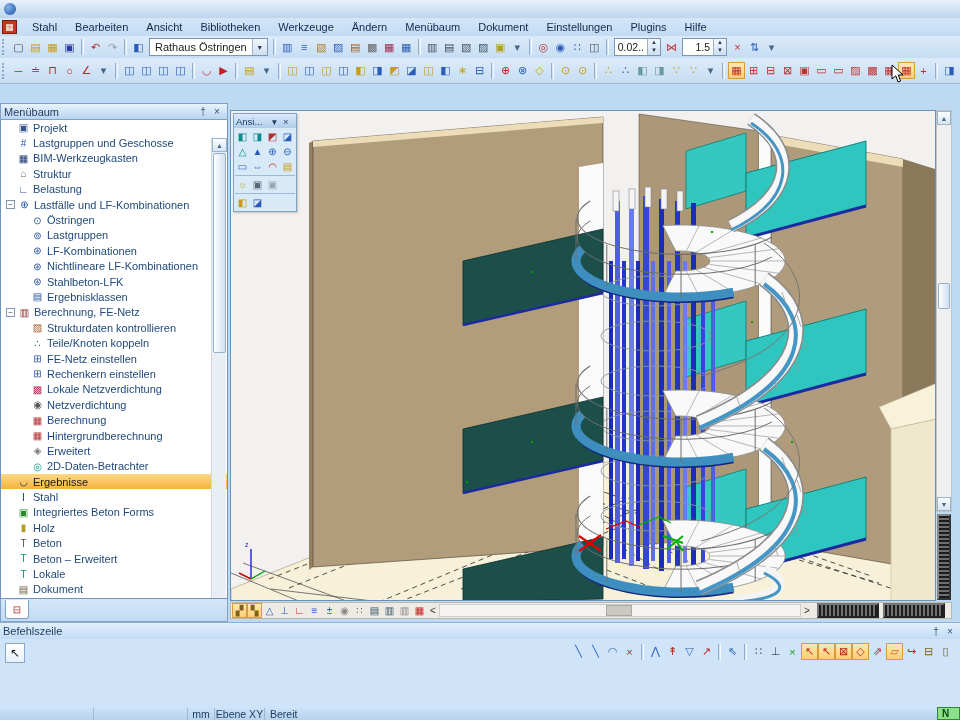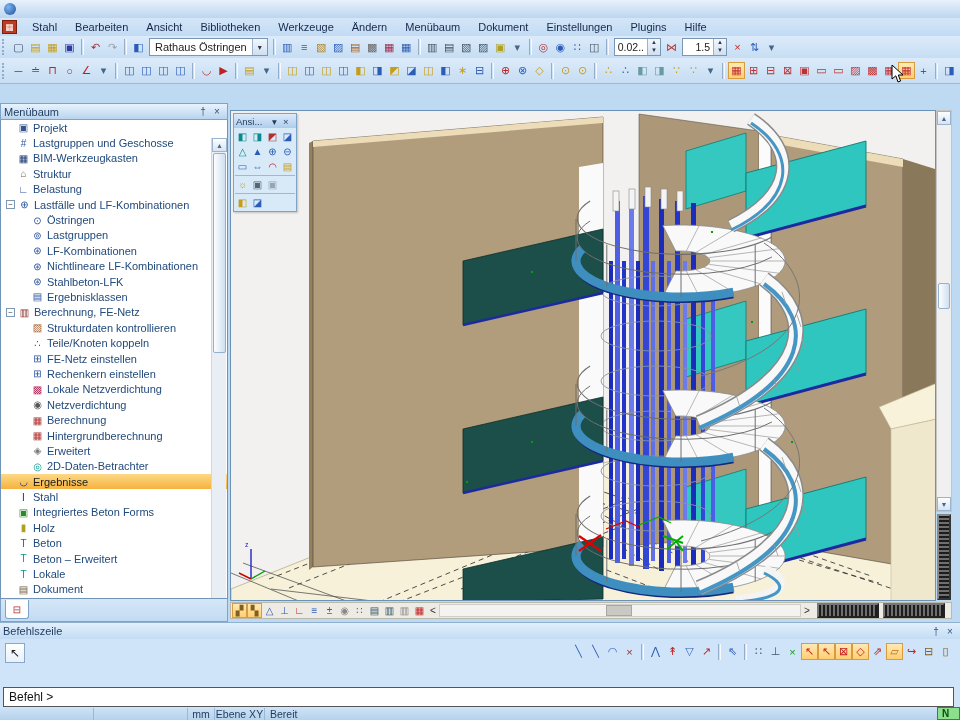--- a/index.html
+++ b/index.html
@@ -649,21 +649,20 @@
       <span class="tbi hl" style="color: rgb(192, 32, 32);">↖</span>
       <span class="tbi hl" style="color: rgb(192, 32, 32);">↖</span>
       <span class="tbi hl" style="color: rgb(192, 32, 32);">⊠</span>
       <span class="tbi hl" style="color: rgb(192, 32, 32);">◇</span>
       <span class="tbi" style="color: rgb(192, 32, 32);">⇗</span>
       <span class="tbi hl" style="color: rgb(192, 112, 32);">▱</span>
       <span class="tbi" style="color: rgb(192, 32, 32);">↪</span>
       <span class="tbi" style="color: rgb(128, 96, 32);">⊟</span>
       <span class="tbi" style="color: rgb(128, 96, 32);">▯</span>
     </div>
-  <input id="cmdinput" value="Befehl &gt;" style="">
 </div>
 
 <div id="statusbar">
   <span class="seg" style="width:94px"></span>
   <span class="seg" style="width:94px"></span>
   <span class="seg" style="width:27px">mm</span>
   <span class="seg" style="width:50px">Ebene XY</span>
   <span class="seg" style="width:180px;justify-content:flex-start;padding-left:5px;border-right:none">Bereit</span>
   <span id="badge">N</span>
 </div>

